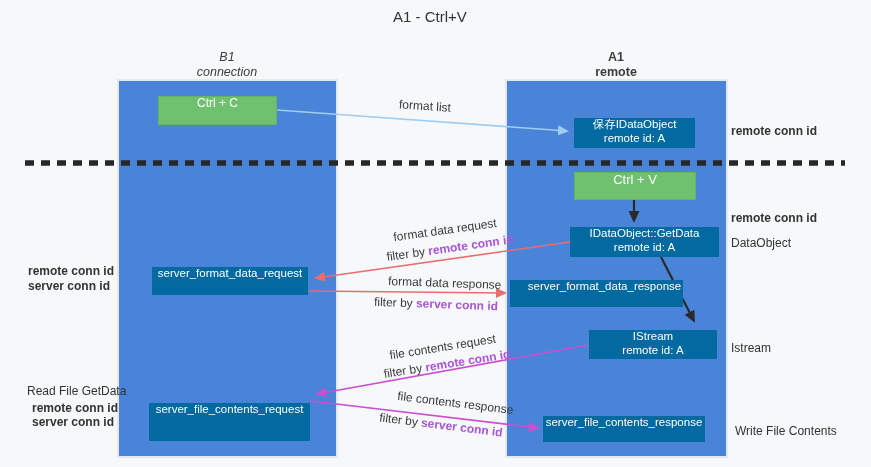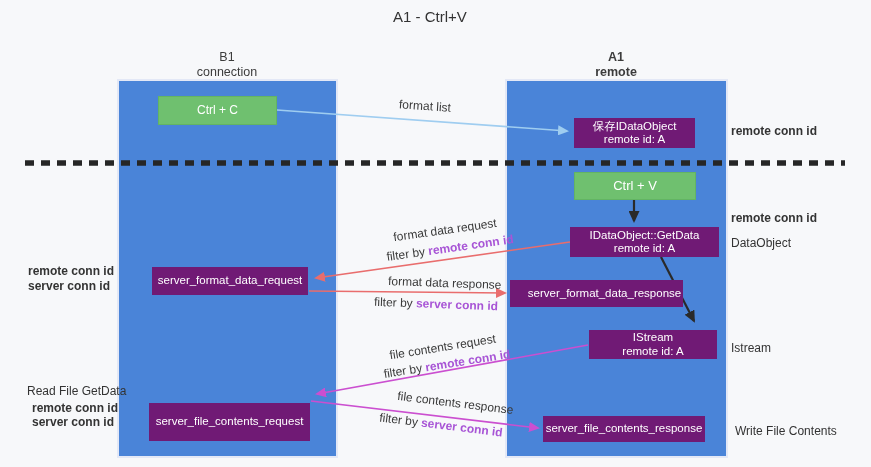--- a/index.html
+++ b/index.html
@@ -24,43 +24,43 @@
   .column{
     position:absolute;top:81px;height:375px;
     background:#4a84d8;
     outline:2px solid #e3e8f6;
   }
   .col-left{left:119px;width:217px;}
   .col-right{left:507px;width:219px;}
   .svglayer{position:absolute;left:0;top:0;z-index:3;pointer-events:none;}
   .node{
     position:absolute;z-index:4;
-    display:flex;flex-direction:column;align-items:center;justify-content:center;
+    display:flex;flex-direction:column;align-items:center;
     color:#fff;text-align:center;
     font-size:11.5px;line-height:13.5px;
   }
   .green{background:#6fc06f;border:1px solid #63b463;}
-  .orange{background:#701a75;}
+  .orange{background:#0369a1;}
   .lbl{position:absolute;z-index:5;white-space:nowrap;font-size:12px;color:#3a3a3a;}
   .pre{white-space:pre;}
   .purple{color:#a855d6;font-weight:bold;}
   .greentxt{color:#4fae51;font-weight:bold;}
   .boldpurple{font-weight:bold;color:#a855d6;}
   .sidelabel{position:absolute;z-index:5;white-space:nowrap;font-size:12px;color:#333;}
 </style>
 </head>
 <body>
 
 <div class="canvas">
 
   <div class="title">
     <div>A1 - Ctrl+V</div>
   </div>
 
-  <div class="colheader" style="left:177px;top:50px;width:100px;">
+  <div class="colheader" style="left:177px;top:50px;width:100px;font-style:italic;">
     <div>B1</div>
     <div>connection</div>
   </div>
   <div class="colheader" style="left:566px;top:50px;width:100px;font-weight:bold;">
     <div>A1</div>
     <div>remote</div>
   </div>
 
   <div class="column col-left"></div>
   <div class="column col-right"></div>

